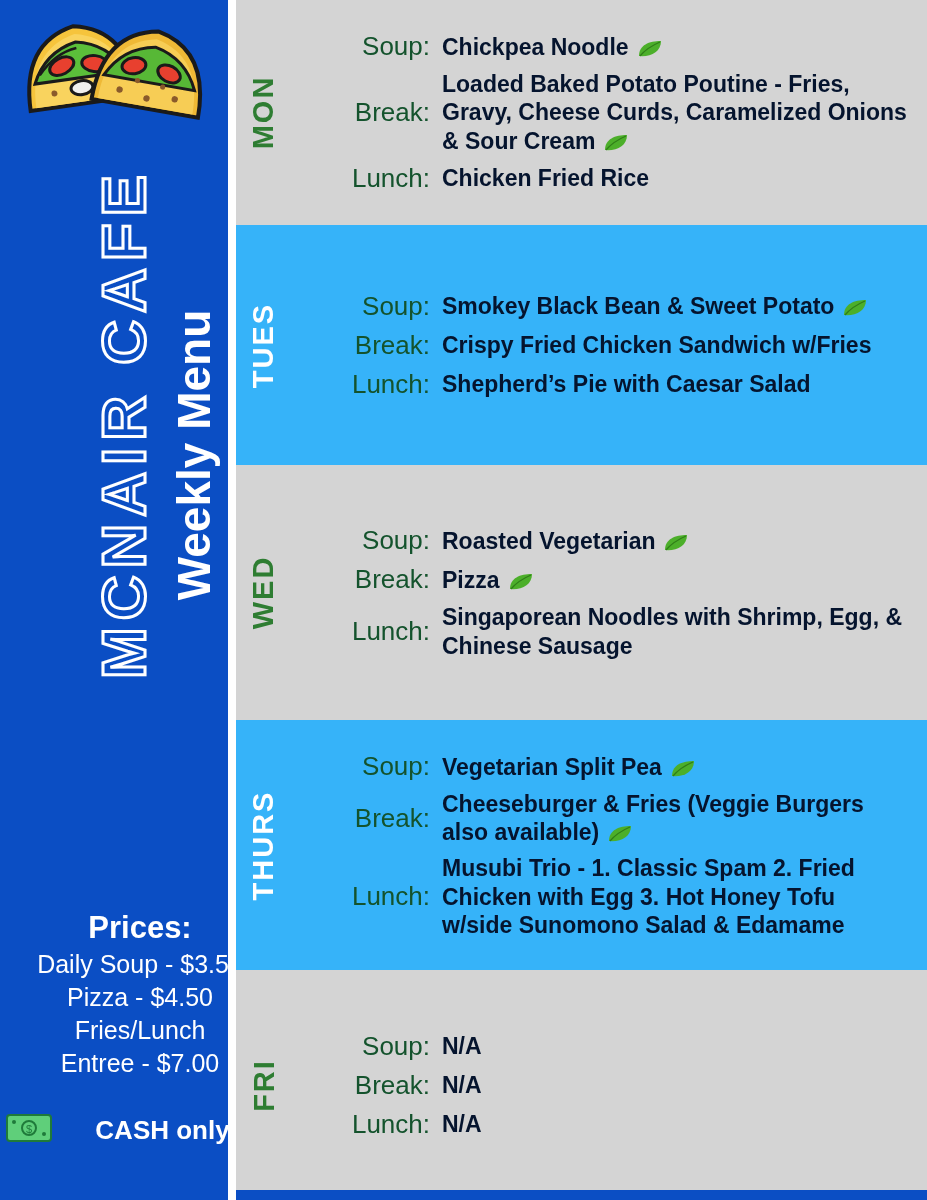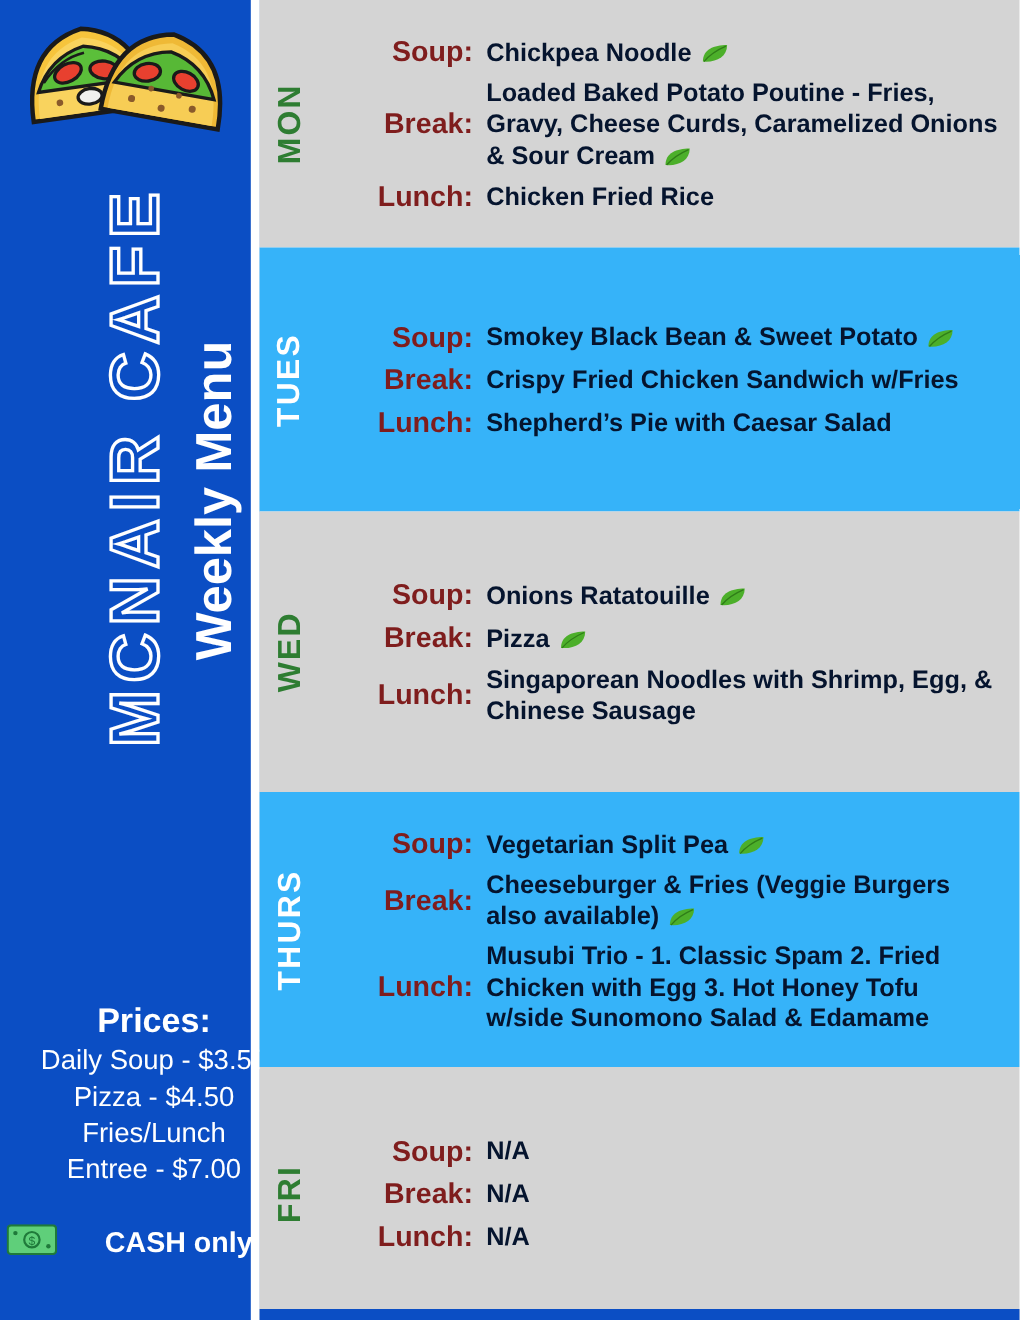--- a/index.html
+++ b/index.html
@@ -165,22 +165,22 @@
     display: flex;
     align-items: center;
     padding: 4px 0;
   }
   .meal-label {
     width: 150px;
     min-width: 150px;
     text-align: right;
     padding-right: 12px;
     font-size: 26px;
-    font-weight: bold;
-    color: #7f1d1d;
+    font-weight: normal;
+    color: #14532d;
   }
   .meal-value {
     flex: 1;
     font-size: 23px;
     font-weight: bold;
     color: #05142e;
     line-height: 1.22;
     padding-right: 16px;
   }
   .leaf {
@@ -325,21 +325,21 @@
     </div>
 
     <div class="day-row grey" style="height:255px;">
       <div class="day-label green">
         <span>WED</span>
       </div>
       <div class="rows">
         <div class="meal">
           <div class="meal-label">Soup:</div>
           <div class="meal-value">
-            <span>Onions Ratatouille</span><span class="leaf"><svg viewBox="0 0 26 18" width="26" height="18">
+            <span>Roasted Vegetarian</span><span class="leaf"><svg viewBox="0 0 26 18" width="26" height="18">
                   <path d="M2 16 C2 5 12 1 24 1 C24 12 14 17 2 16 Z" fill="#4caf2a"></path>
                   <path d="M3 16 C8 10 16 5 23 2" stroke="#2f7d18" stroke-width="1.2" fill="none"></path>
                 </svg></span>
           </div>
         </div>
         <div class="meal">
           <div class="meal-label">Break:</div>
           <div class="meal-value">
             <span>Pizza</span><span class="leaf"><svg viewBox="0 0 26 18" width="26" height="18">
                   <path d="M2 16 C2 5 12 1 24 1 C24 12 14 17 2 16 Z" fill="#4caf2a"></path>

